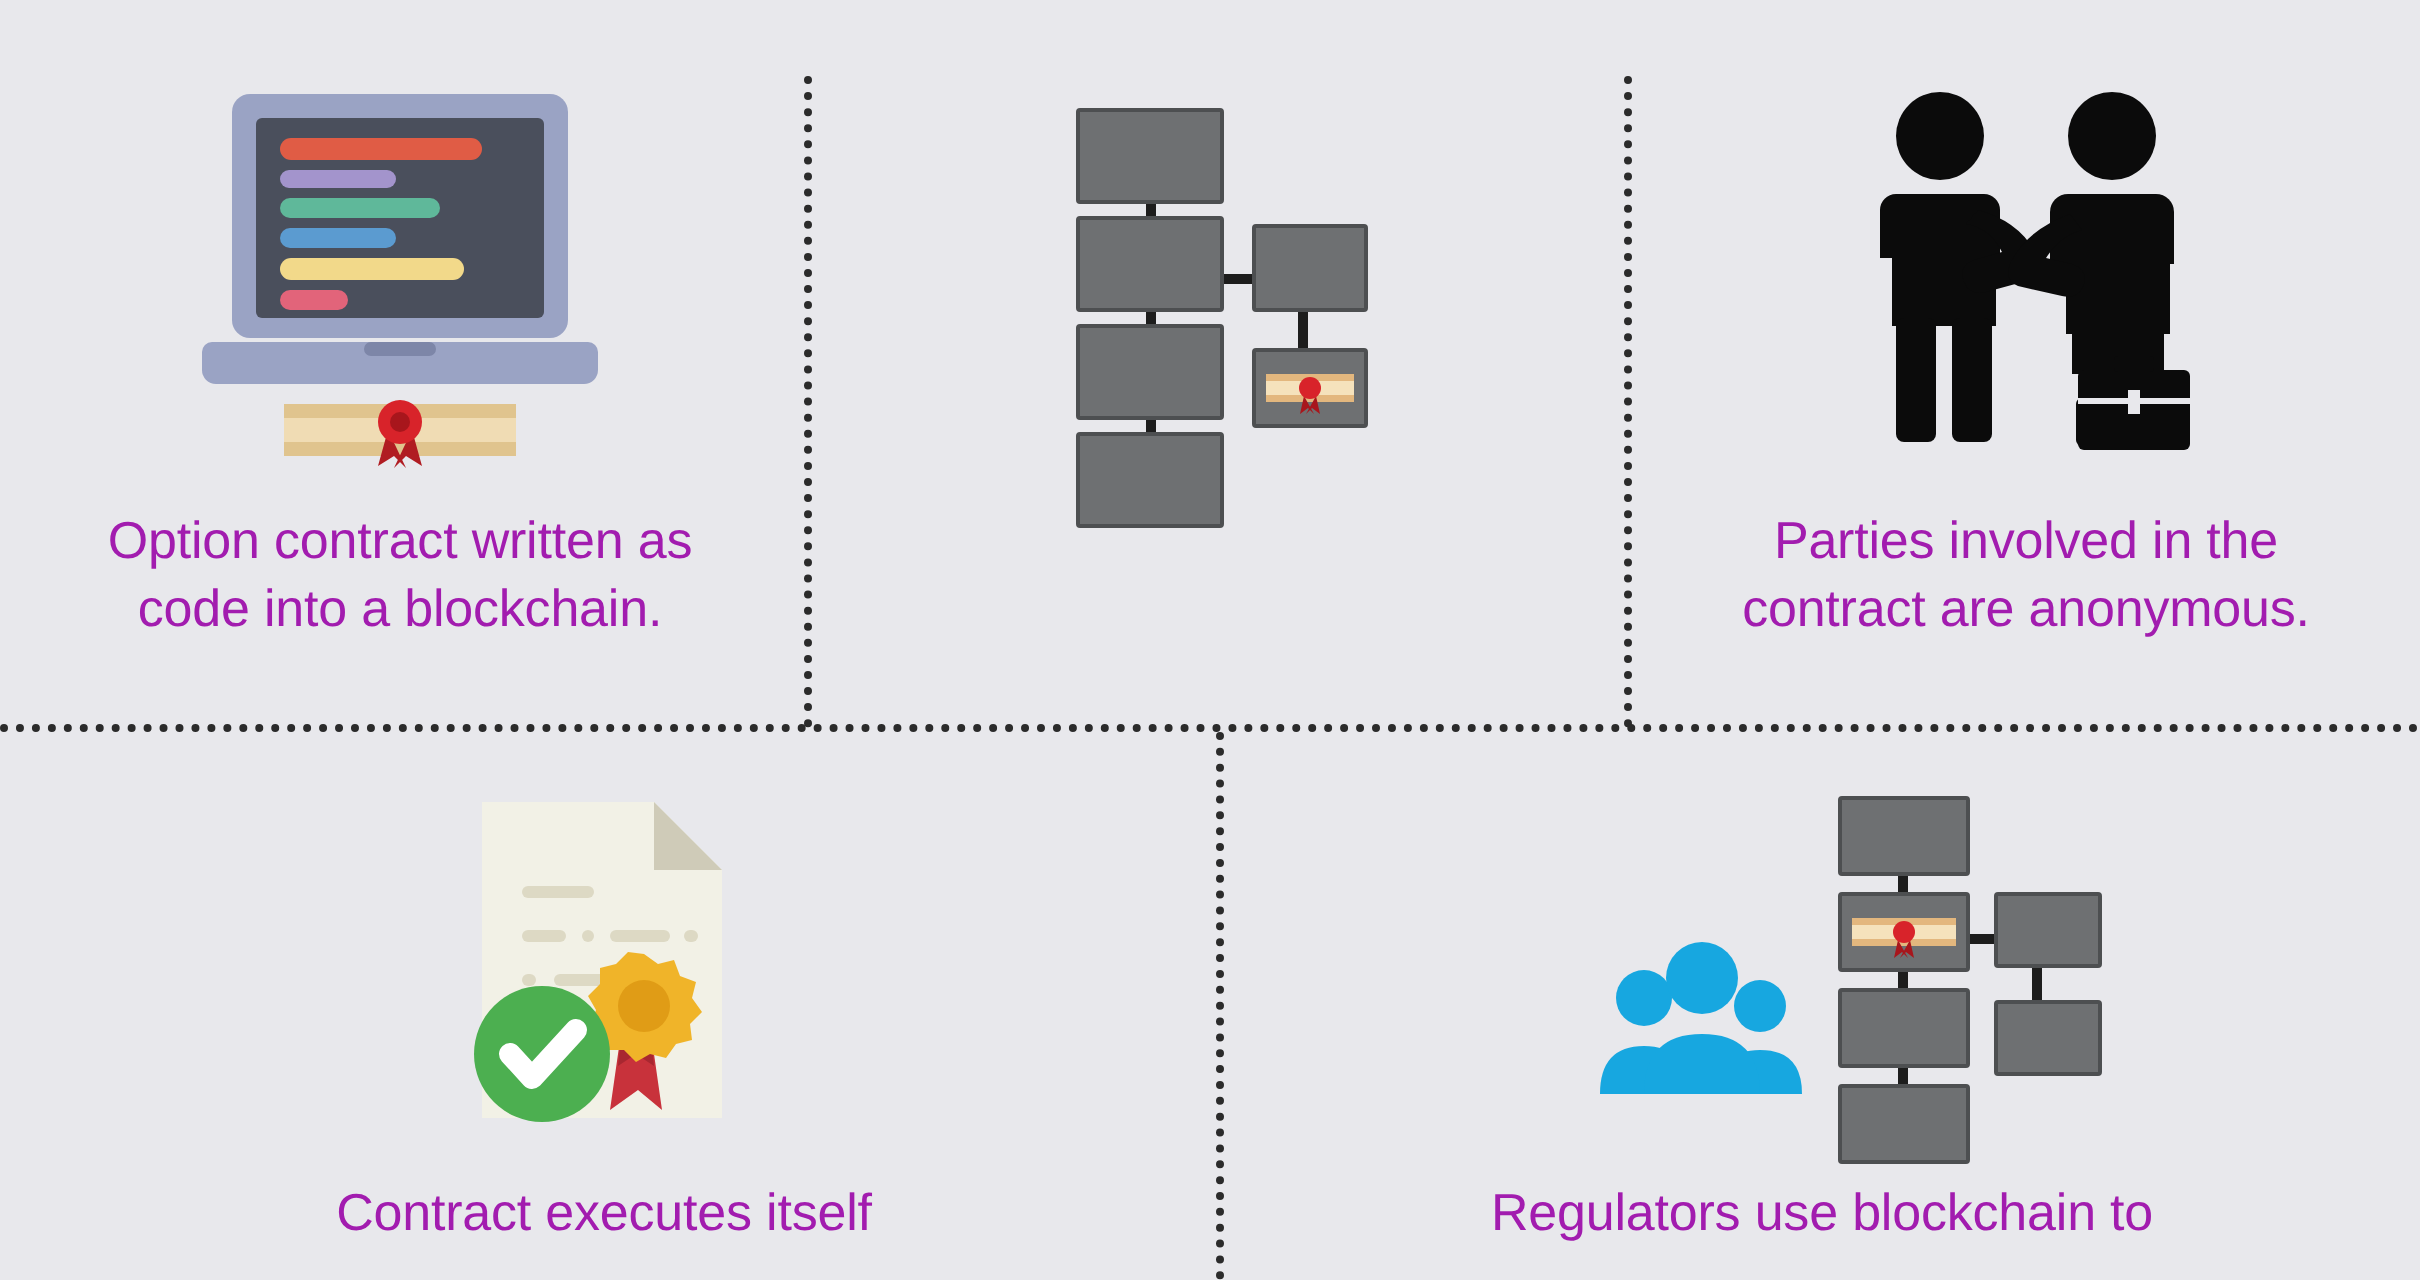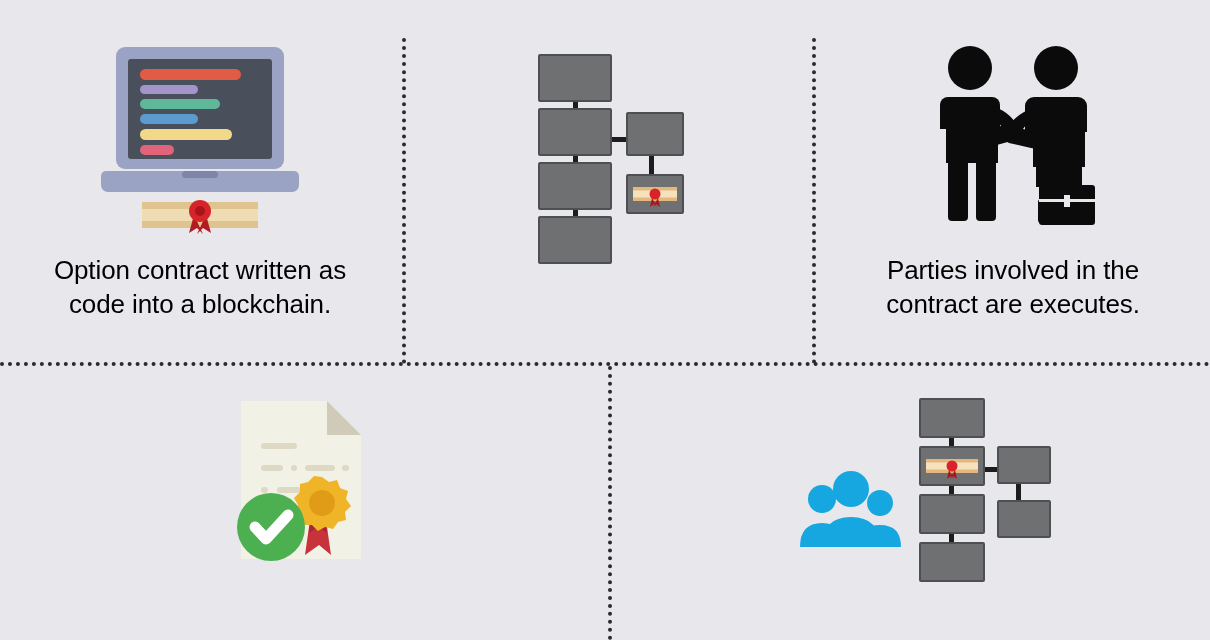--- a/index.html
+++ b/index.html
@@ -45,21 +45,21 @@
     flex-direction: column;
     align-items: center;
   }
   .panel-icon {
     display: flex;
     align-items: flex-end;
     justify-content: center;
   }
   .panel-caption {
     text-align: center;
-    color: #000000;
+    color: #a21caf;
     font-size: 26px;
     line-height: 1.32;
     letter-spacing: -0.1px;
     white-space: pre-line;
     font-family: "Liberation Sans", sans-serif;
   }
 
   #panel-1 { left: 0px;   top: 34px;  width: 400px; }
   #panel-2 { left: 406px; top: 34px;  width: 402px; }
   #panel-3 { left: 816px; top: 34px;  width: 394px; }
@@ -174,21 +174,21 @@
           <path d="M112 68 q-22 8 -30 25 q-3 8 4 11 l22 5 q8 2 11 -6 q2 -7 -6 -10 l-13 -3 q7 -11 18 -14 z"></path>
 
           <rect x="116" y="146" width="56" height="40" rx="3"></rect>
           <rect x="134" y="139" width="20" height="8" rx="2"></rect>
         </g>
         <rect x="116" y="160" width="56" height="3" fill="#e8e8ec"></rect>
         <rect x="141" y="156" width="6" height="12" fill="#e8e8ec"></rect>
       </svg>
     </div>
     <div class="panel-caption">Parties involved in the
-contract are executes.</div>
+contract are anonymous.</div>
   </div>
 
   <div class="panel" id="panel-4">
     <div class="panel-icon">
       <svg width="150" height="170" viewBox="0 0 150 170">
 
         <path d="M14 6 h86 l34 34 v124 H14 z" fill="#f2f1e6"></path>
         <path d="M100 6 l34 34 h-34 z" fill="#cfcbb8"></path>
 
         <rect x="34" y="48" width="36" height="6" rx="3" fill="#ddd9c4"></rect>
@@ -204,20 +204,21 @@
 
         <g transform="translate(95,108)">
           <path d="M0 -26 L7 -21 L15 -23 L18 -15 L26 -12 L24 -4 L29 3 L23 9 L24 17 L16 19 L11 26 L3 24 L-4 28 L-10 22 L-18 22 L-20 14 L-27 10 L-24 2 L-28 -5 L-22 -11 L-22 -19 L-14 -21 L-8 -27 Z" fill="#f0b429"></path>
           <circle cx="0" cy="0" r="13" fill="#e09c16"></circle>
         </g>
 
         <circle cx="44" cy="132" r="34" fill="#4caf50"></circle>
         <path d="M28 132 l11 12 22 -24" fill="none" stroke="#ffffff" stroke-width="11" stroke-linecap="round" stroke-linejoin="round"></path>
       </svg>
     </div>
+    <div class="panel-caption">Contract executes itself</div>
   </div>
 
   <div class="panel" id="panel-5">
     <div class="panel-icon">
       <svg width="230" height="170" viewBox="0 0 230 170">
 
         <g fill="#17a7e0">
 
           <circle cx="26" cy="104" r="14"></circle>
           <path d="M4 152 q0 -24 22 -24 q22 0 22 24 z"></path>
@@ -246,15 +247,16 @@
           <rect x="130" y="74.5" width="52" height="3.5" fill="#e3b77e"></rect>
           <path d="M153 75 l-2 9 4 -3 3 3 z" fill="#a8161c"></path>
           <path d="M159 75 l2 9 -4 -3 -3 3 z" fill="#a8161c"></path>
           <circle cx="156" cy="71" r="5.5" fill="#d8232a"></circle>
         </g>
 
         <rect x="202" y="52" width="52" height="36" rx="1" fill="#6e7072" stroke="#4d4f51" stroke-width="2"></rect>
         <rect x="202" y="106" width="52" height="36" rx="1" fill="#6e7072" stroke="#4d4f51" stroke-width="2"></rect>
       </svg>
     </div>
+    <div class="panel-caption">Regulators use blockchain to</div>
   </div>
 
 </div>
 
 </body></html>

